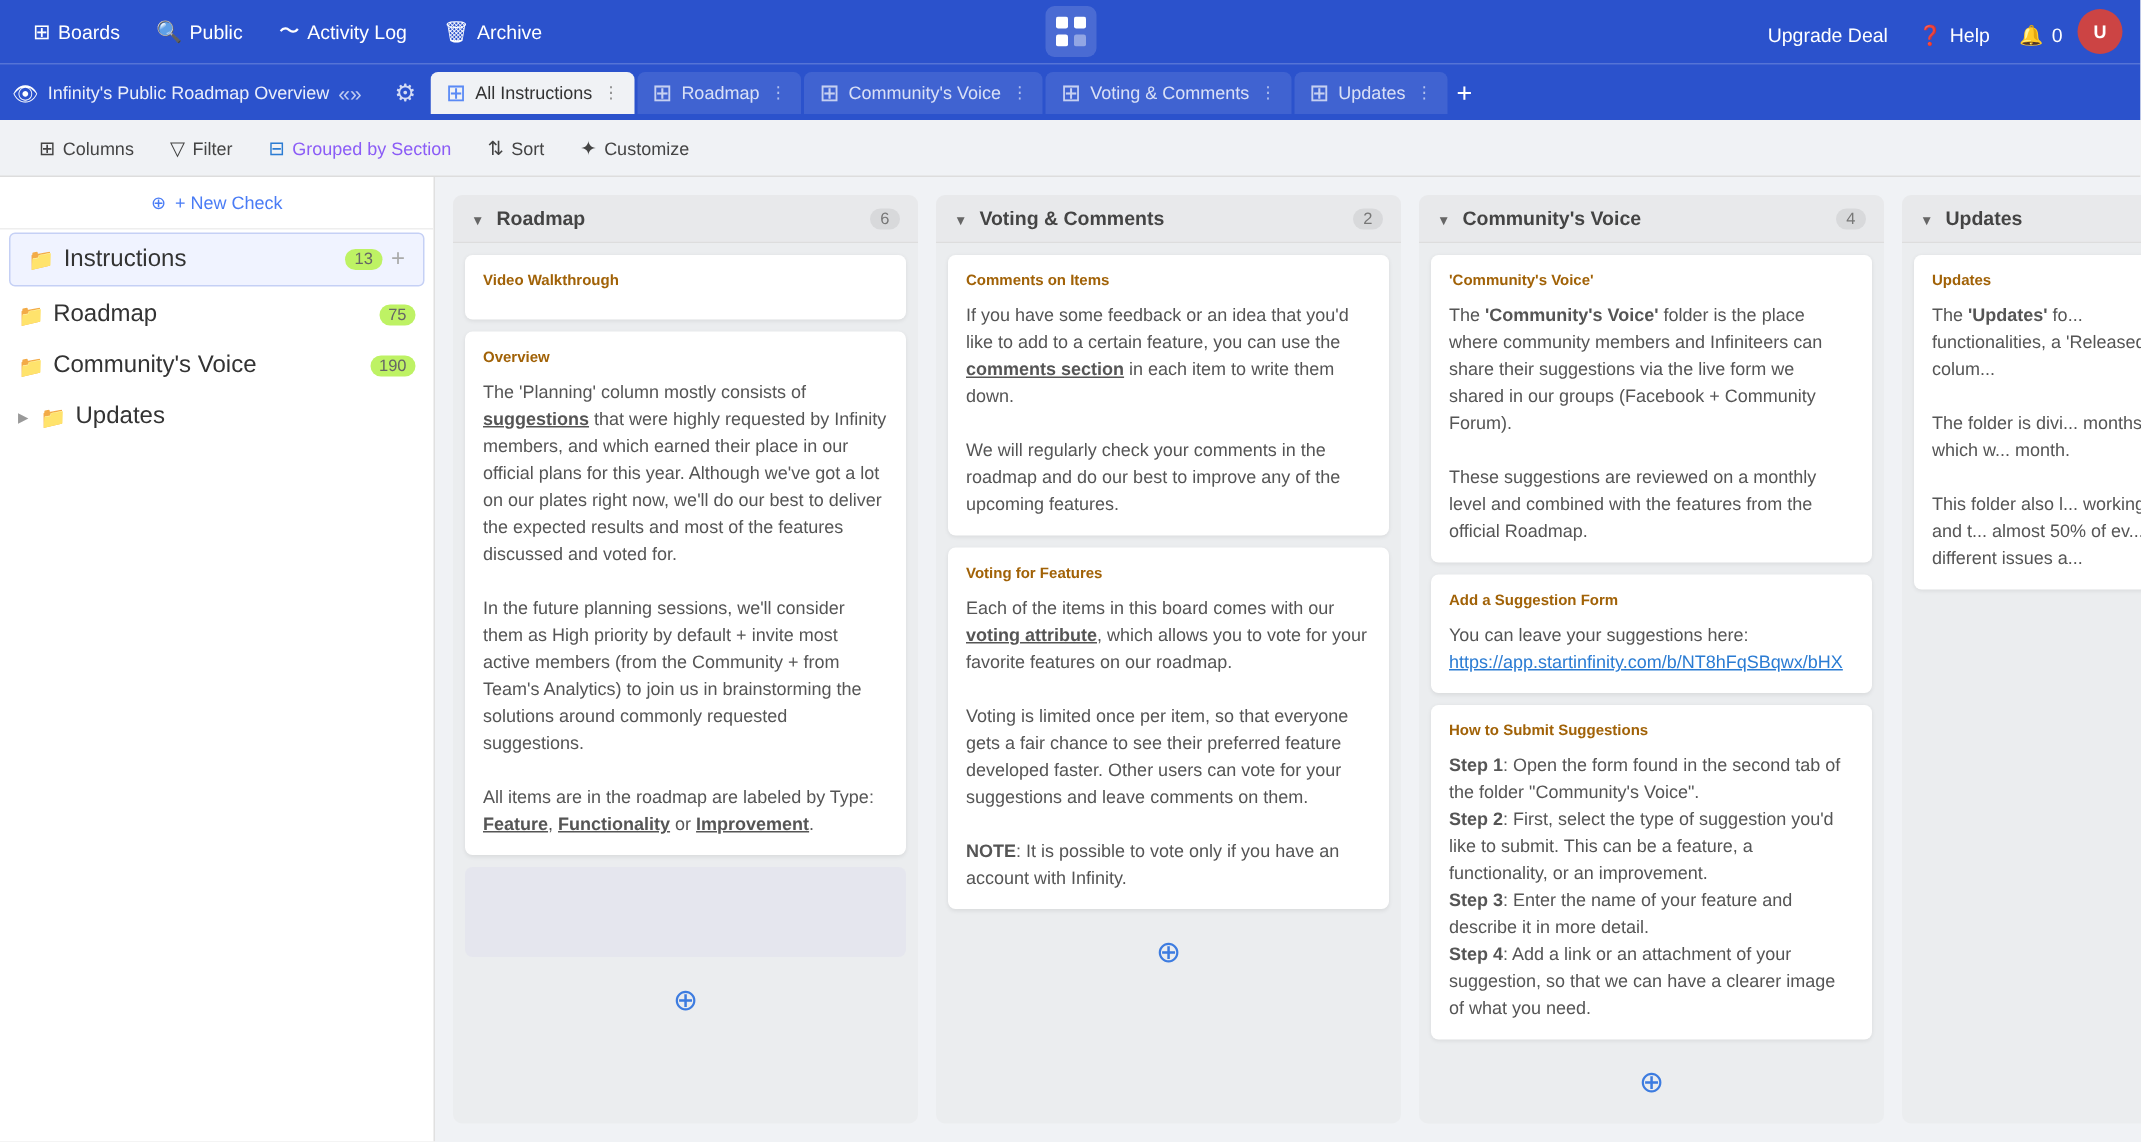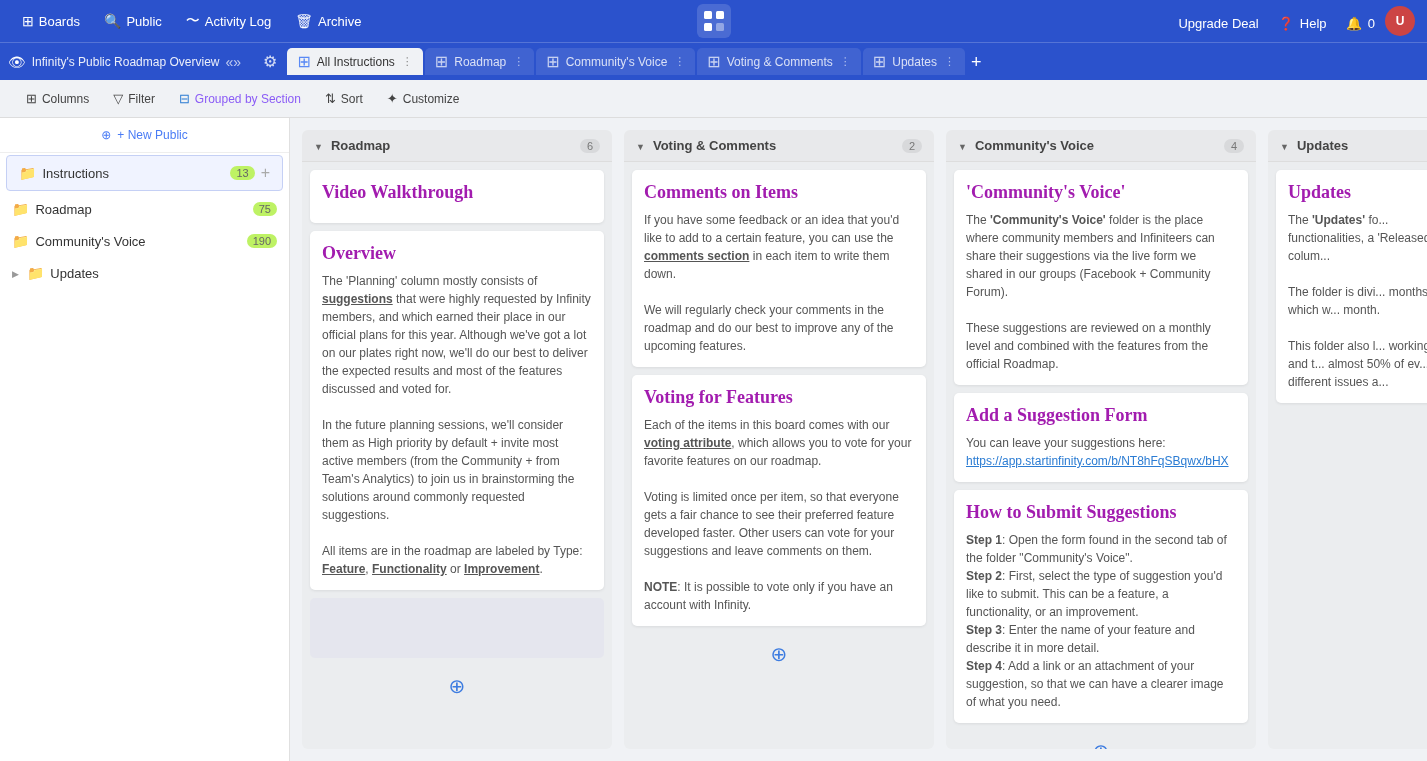--- a/index.html
+++ b/index.html
@@ -79,21 +79,21 @@
     }
     .sidebar-new-folder {
       display: flex; align-items: center; justify-content: center; gap: 6px;
       padding: 10px; border-bottom: 1px solid #eee; color: #4a7cf5; font-size: 12px; cursor: pointer;
     }
     .sidebar-item {
       display: flex; align-items: center; padding: 8px 12px; cursor: pointer; gap: 6px;
     }
     .sidebar-item.active { background: #f0f3ff; border: 1.5px solid #c5d0f5; border-radius: 4px; margin: 2px 6px; }
     .sidebar-item-icon { font-size: 14px; color: #888; }
-    .sidebar-item-label { flex: 1; font-size: 13px; color: #333; font-weight: 500; }
+    .sidebar-item-label { flex: 1; font-size: 16px; color: #333; font-weight: 500; }
     .sidebar-item-count { font-size: 11px; color: #666; background: #bef264; border-radius: 10px; padding: 1px 6px; }
     .sidebar-item-add { color: #aaa; font-size: 16px; cursor: pointer; }
     .sidebar-expand { color: #999; font-size: 10px; margin-right: 2px; }
 
     
     .content-area {
       flex: 1;
       overflow-x: auto;
       overflow-y: hidden;
       display: flex;
@@ -126,21 +126,21 @@
     .column-add {
       display: flex; align-items: center; justify-content: center;
       padding: 8px; color: #3d7ce0; font-size: 20px; cursor: pointer;
     }
 
     
     .card {
       background: white; border-radius: 5px; padding: 12px;
       box-shadow: 0 1px 3px rgba(0,0,0,0.08);
     }
-    .card-title { font-size: 18px; font-weight: 600; color: #a21caf; margin-bottom: 8px; font-family: Liberation Serif, serif; }
+    .card-title { font-size: 10px; font-weight: 600; color: #a16207; margin-bottom: 8px; }
     .card-body { font-size: 12px; color: #555; line-height: 1.5; }
     .card-link { color: #2b7cd3; text-decoration: underline; cursor: pointer; }
     .card-bold { font-weight: 700; }
     .card-underline-bold { font-weight: 700; text-decoration: underline; }
 
     
     .avatar { width: 30px; height: 30px; border-radius: 50%; background: #c44; display: flex; align-items: center; justify-content: center; color: white; font-size: 12px; font-weight: 600; cursor: pointer; overflow: hidden; }
 
     
     .updates-column {
@@ -261,21 +261,21 @@
     <span class="toolbar-icon">✦</span>
     <span>Customize</span>
   </div>
 </div>
 
 <div class="main-layout">
 
   <div class="sidebar">
     <div class="sidebar-new-folder">
       <span>⊕</span>
-      <span>+ New Public</span>
+      <span>+ New Check</span>
     </div>
 
     <div class="sidebar-item active">
       <span class="sidebar-item-icon">📁</span>
       <span class="sidebar-item-label">Instructions</span>
       <span class="sidebar-item-count">13</span>
       <span class="sidebar-item-add">+</span>
     </div>
 
     <div class="sidebar-item">

